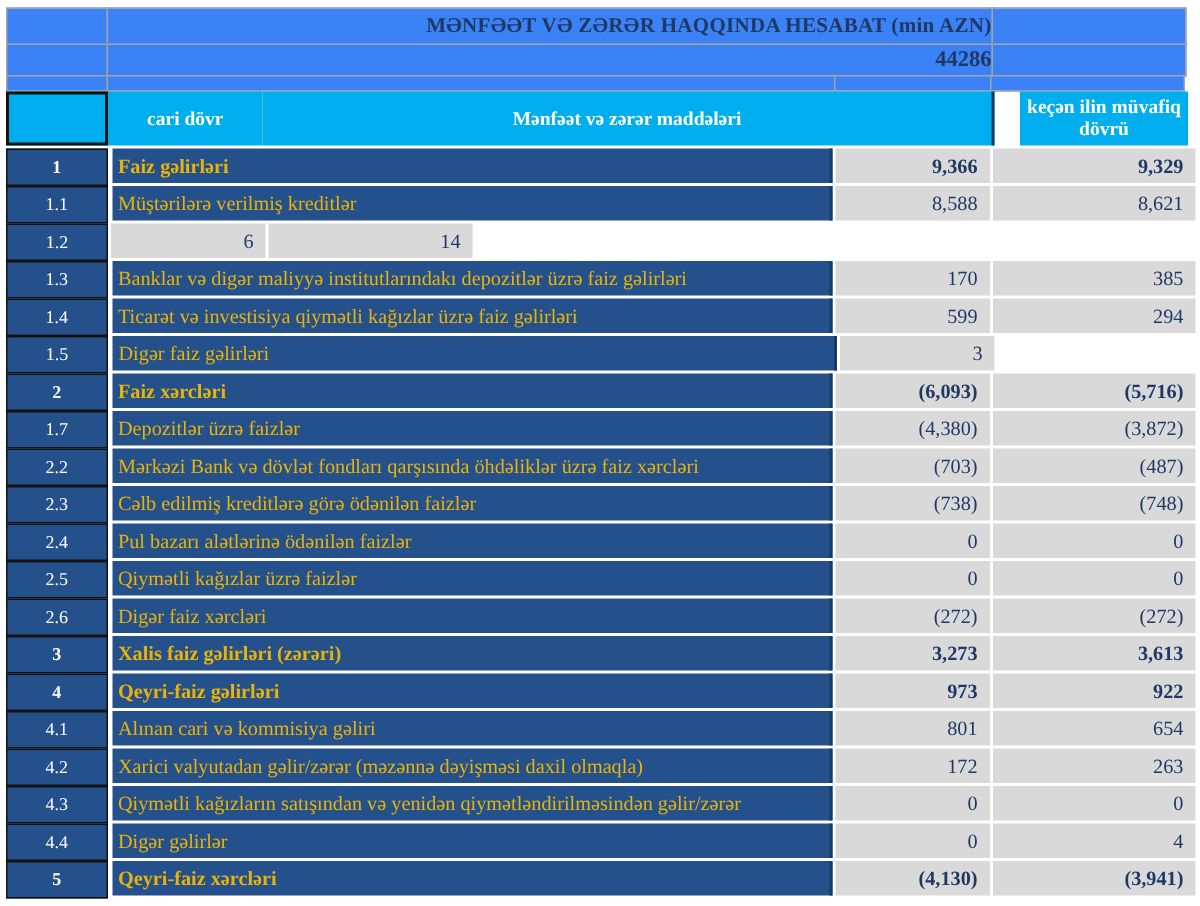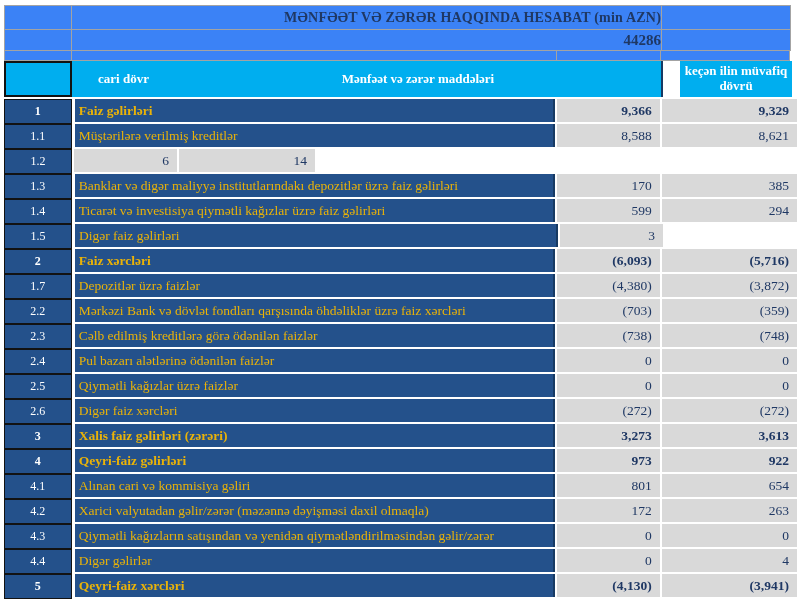--- a/index.html
+++ b/index.html
@@ -184,21 +184,21 @@
       <div class="idx">1.7</div>
       <div class="lbl">Depozitlər üzrə faizlər</div>
       <div class="val v1">(4,380)</div>
       <div class="val v2">(3,872)</div>
     </div>
 
     <div class="drow">
       <div class="idx">2.2</div>
       <div class="lbl">Mərkəzi Bank və dövlət fondları qarşısında öhdəliklər üzrə faiz xərcləri</div>
       <div class="val v1">(703)</div>
-      <div class="val v2">(359)</div>
+      <div class="val v2">(487)</div>
     </div>
 
     <div class="drow">
       <div class="idx">2.3</div>
       <div class="lbl">Cəlb edilmiş kreditlərə görə ödənilən faizlər</div>
       <div class="val v1">(738)</div>
       <div class="val v2">(748)</div>
     </div>
 
     <div class="drow">

